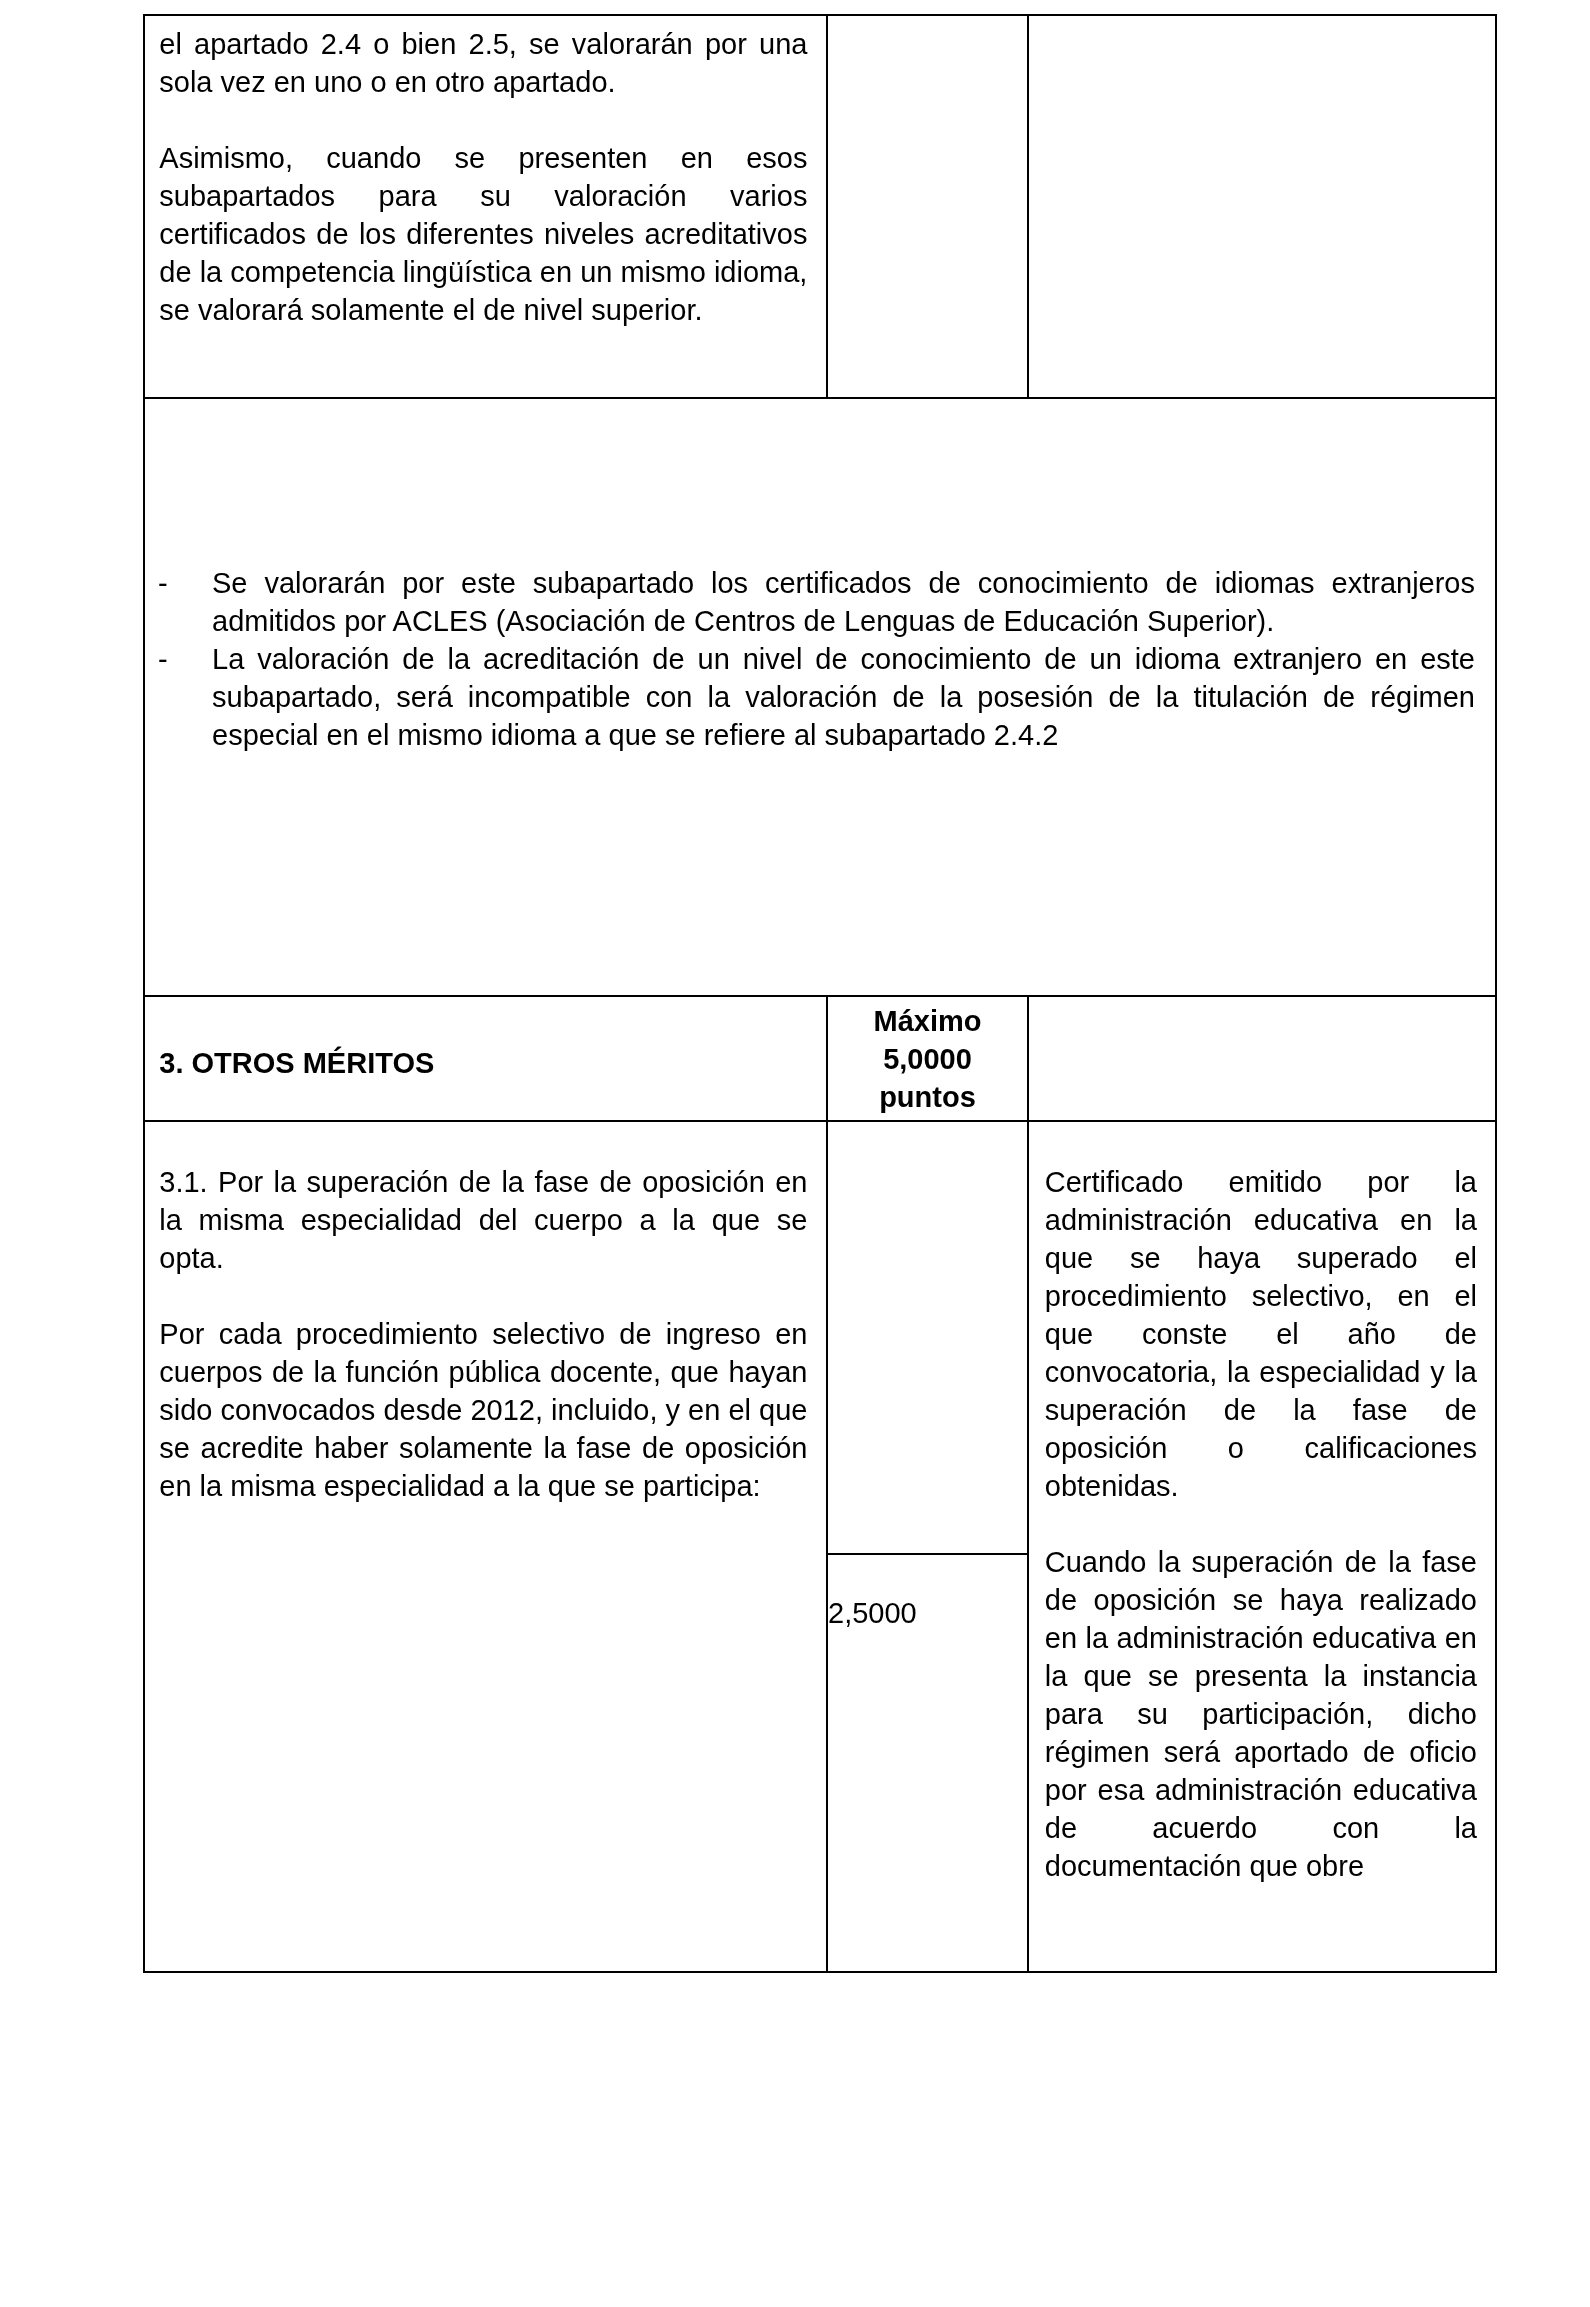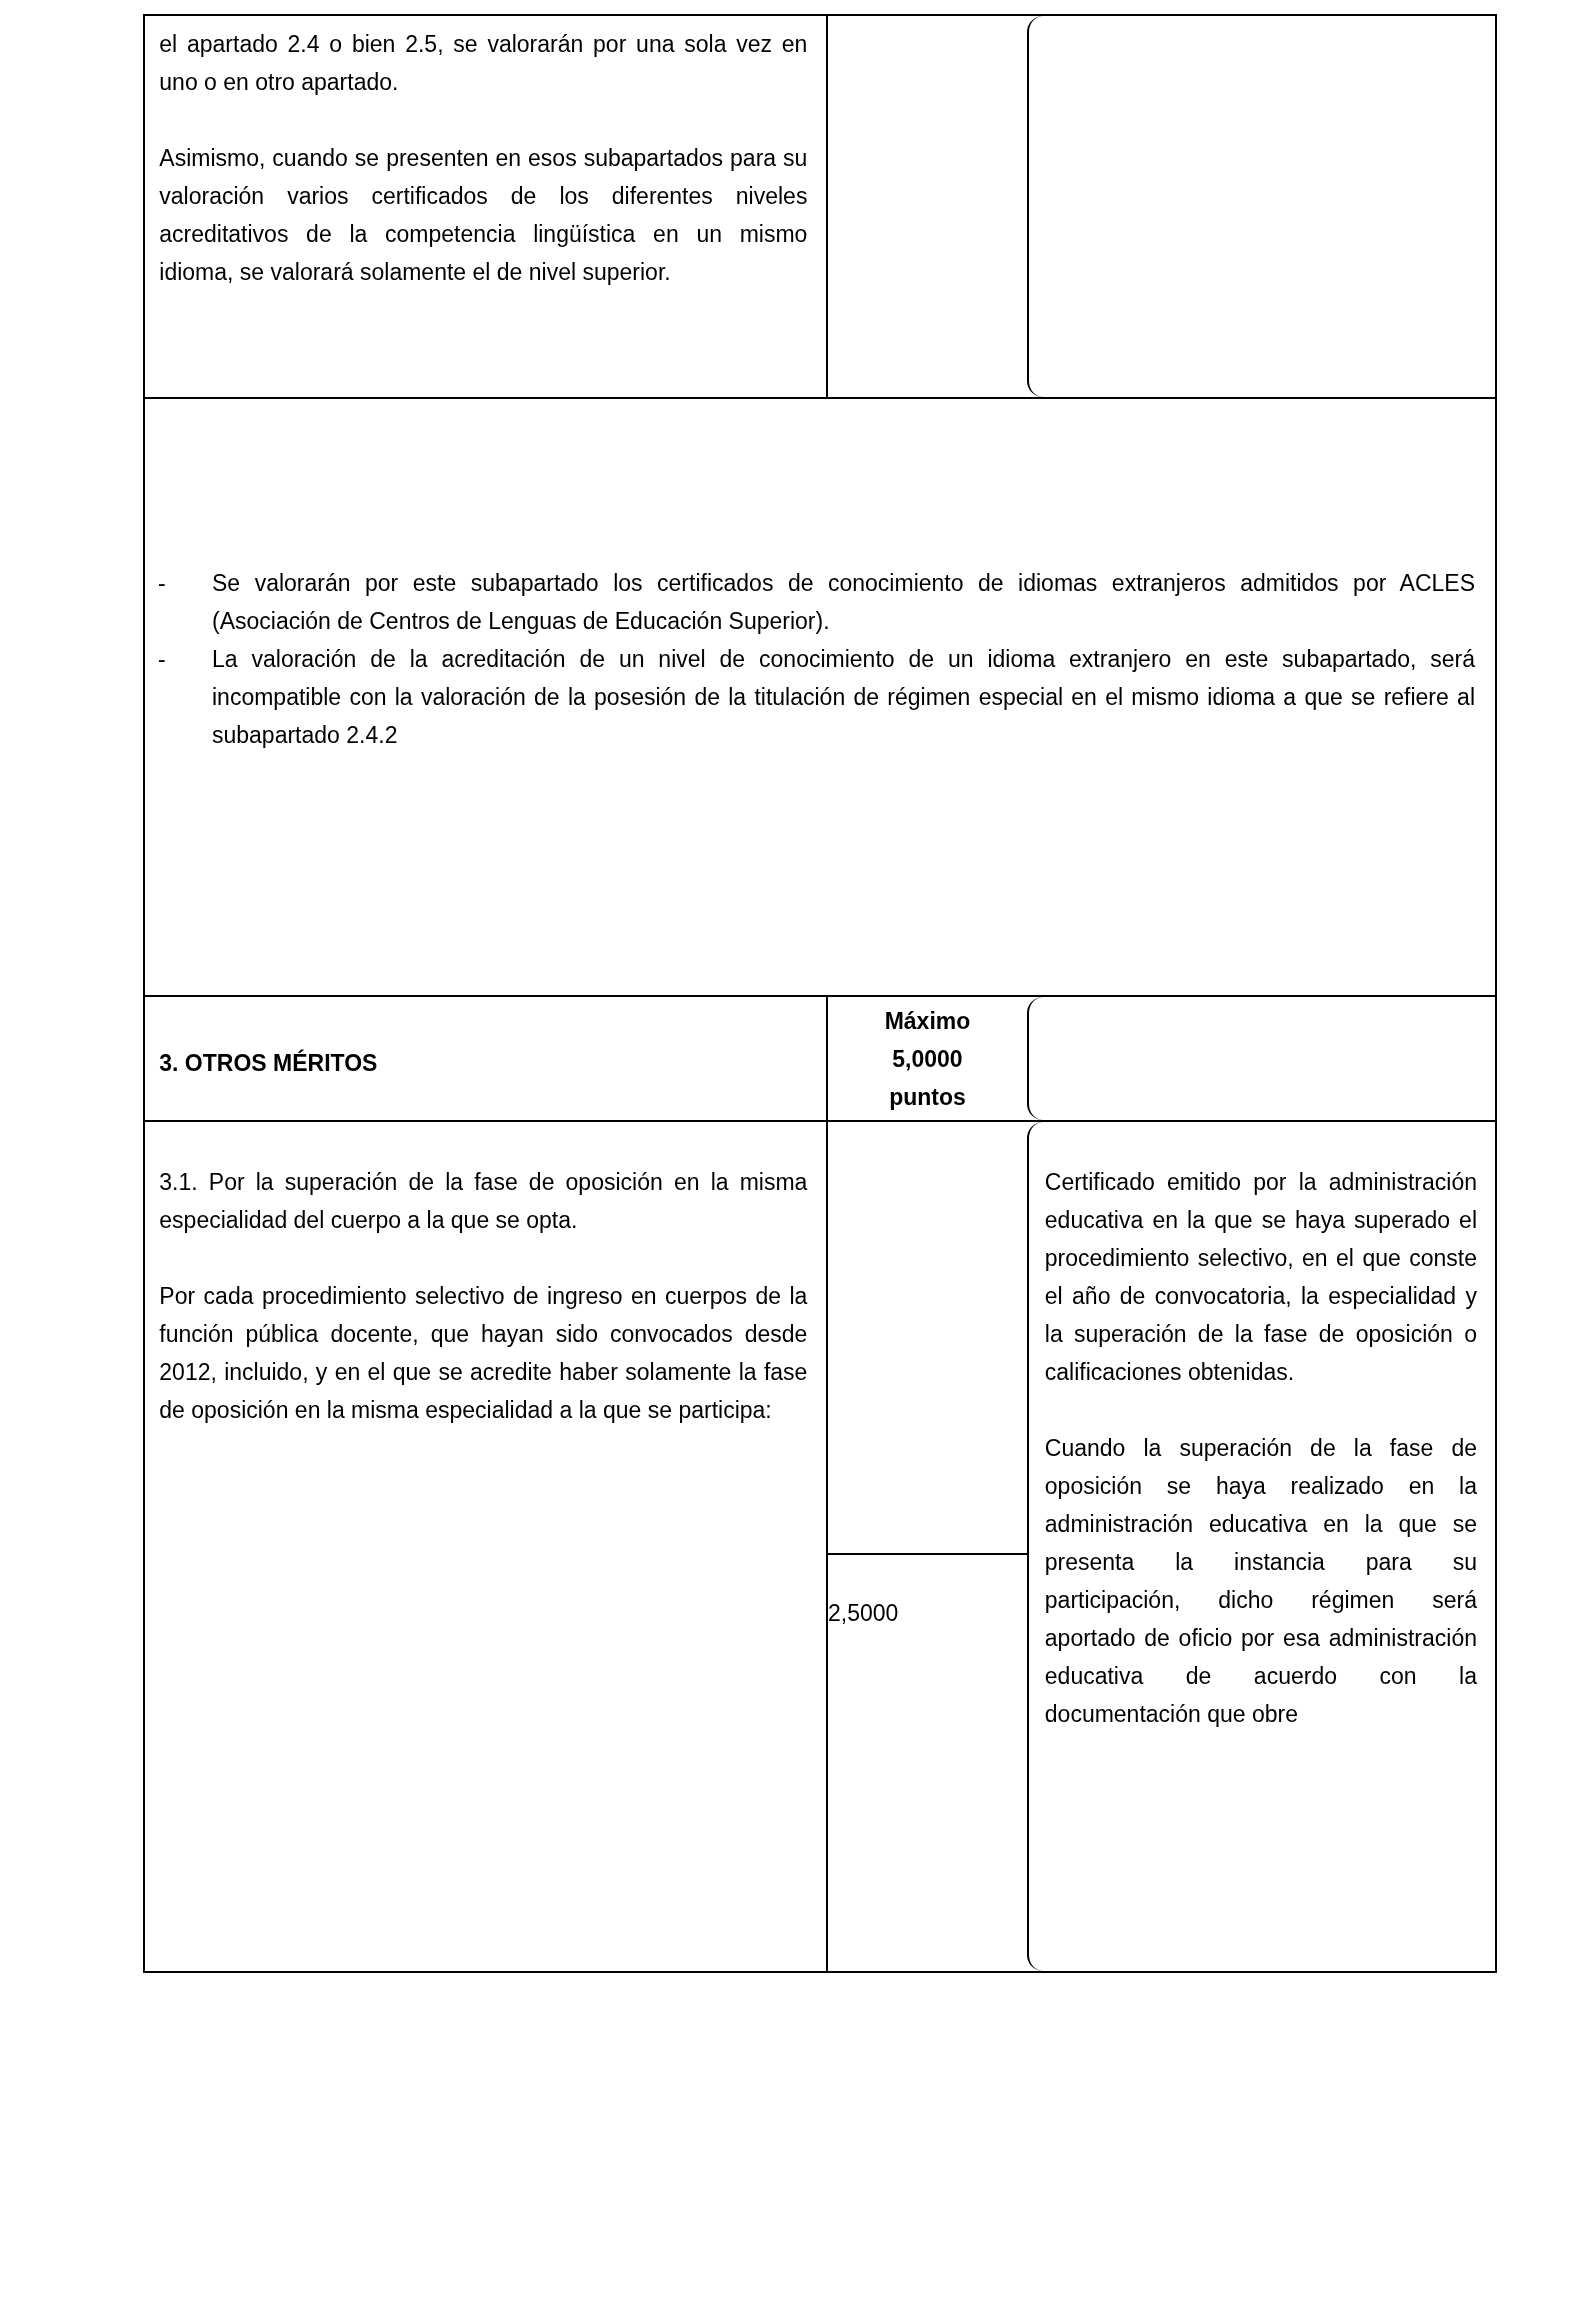--- a/index.html
+++ b/index.html
@@ -4,37 +4,37 @@
 <style>
   * { margin: 0; padding: 0; box-sizing: border-box; }
   html, body { background: #ffffff; }
   .page {
     position: relative;
     width: 1591px;
     height: 2307px;
     background: #ffffff;
     color: #000000;
     font-family: "Liberation Sans", "DejaVu Sans", sans-serif;
-    font-size: 23px;
+    font-size: 29px;
     line-height: 38px;
   }
   .doc-table {
     position: absolute;
     left: 143px;
     top: 14.3px;
     width: 1354px;
     border: 2.1px solid #000000;
   }
   .row { display: flex; width: 100%; }
   .row:not(:last-child) { border-bottom: 2.1px solid #000000; }
   .cell { border-left: 2.1px solid #000000; }
   .cell:first-child { border-left: none; }
   .col-a { width: 681px; flex: none; }
   .col-b { width: 201px; flex: none; }
-  .col-c { flex: 1; border-radius: 16px; }
+  .col-c { flex: 1; }
 
   .row-1 { height: 383px; }
   .row-2 { height: 598px; }
   .row-3 { height: 125px; }
   .row-4 { height: 849px; }
 
   .pad-cell { padding: 8.6px 18.6px 0 14.3px; }
   .pad-cell-right { padding: 41px 18px 0 15.8px; }
   .pad-cell-left4 { padding: 41px 18.6px 0 14.3px; }
 

